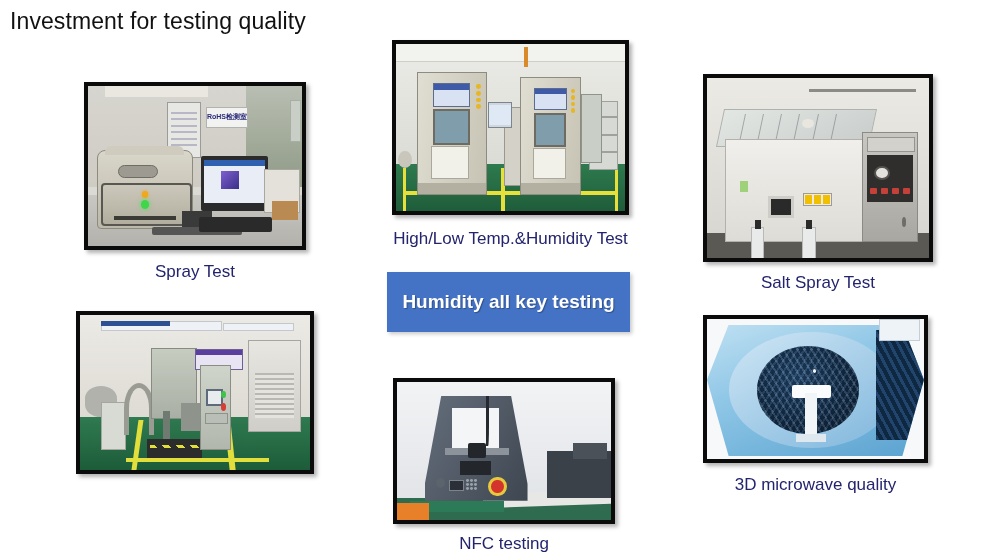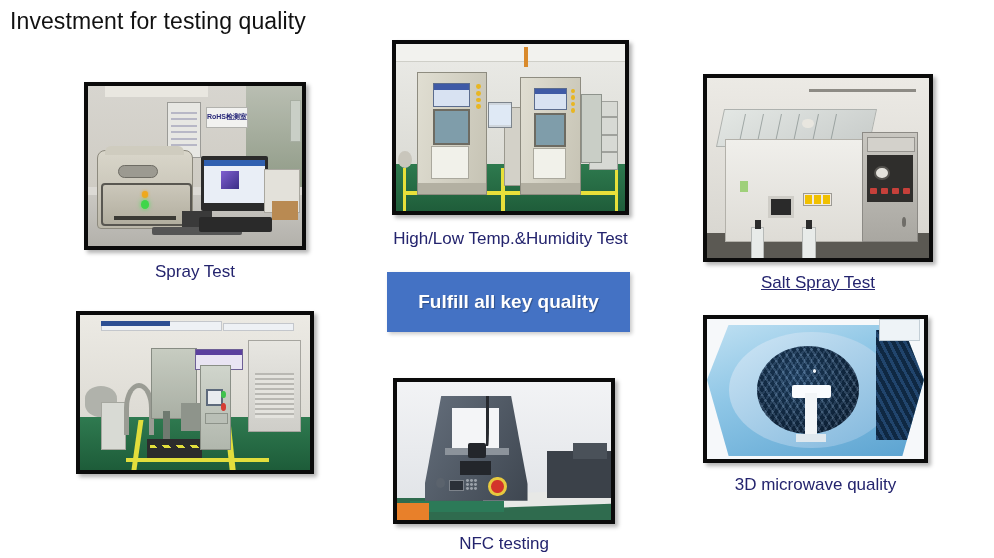--- a/index.html
+++ b/index.html
@@ -364,21 +364,21 @@
           <div class="ss-darkspot"></div>
         </div>
         <div class="ss-bottle" style="left:20%;">
             <b></b>
           </div>
         <div class="ss-bottle" style="left:43%;">
             <b></b>
           </div>
       </div>
     </div>
-    <div class="caption" style="left:0; top:199px; width:230px;text-decoration:underline;">Salt Spray Test</div>
+    <div class="caption" style="left:0; top:199px; width:230px;">Salt Spray Test</div>
   </div>
 
   <div class="card" style="left:76px; top:311px; width:238px; height:205px;">
     <div class="photo-frame" style="width:238px; height:163px;">
       <div class="photo">
         <div class="dt-wall"></div>
         <div class="dt-lamp"></div>
         <div class="dt-lampb"></div>
         <div class="dt-lamp2"></div>
         <div class="dt-floor"></div>
@@ -463,17 +463,17 @@
           <div class="mw-pedfoot"></div>
         </div>
         <div class="mw-topbox"></div>
       </div>
     </div>
     <div class="caption" style="left:-8px; top:160px; width:241px;">3D microwave quality</div>
   </div>
 
   <div class="callout" style="left:387px; top:272px; width:243px; height:60px;">
     <div>
-      <div>Fulfill all key quality</div>
+      <div>Humidity all key testing</div>
     </div>
   </div>
 
 </div>
 
 </body></html>

